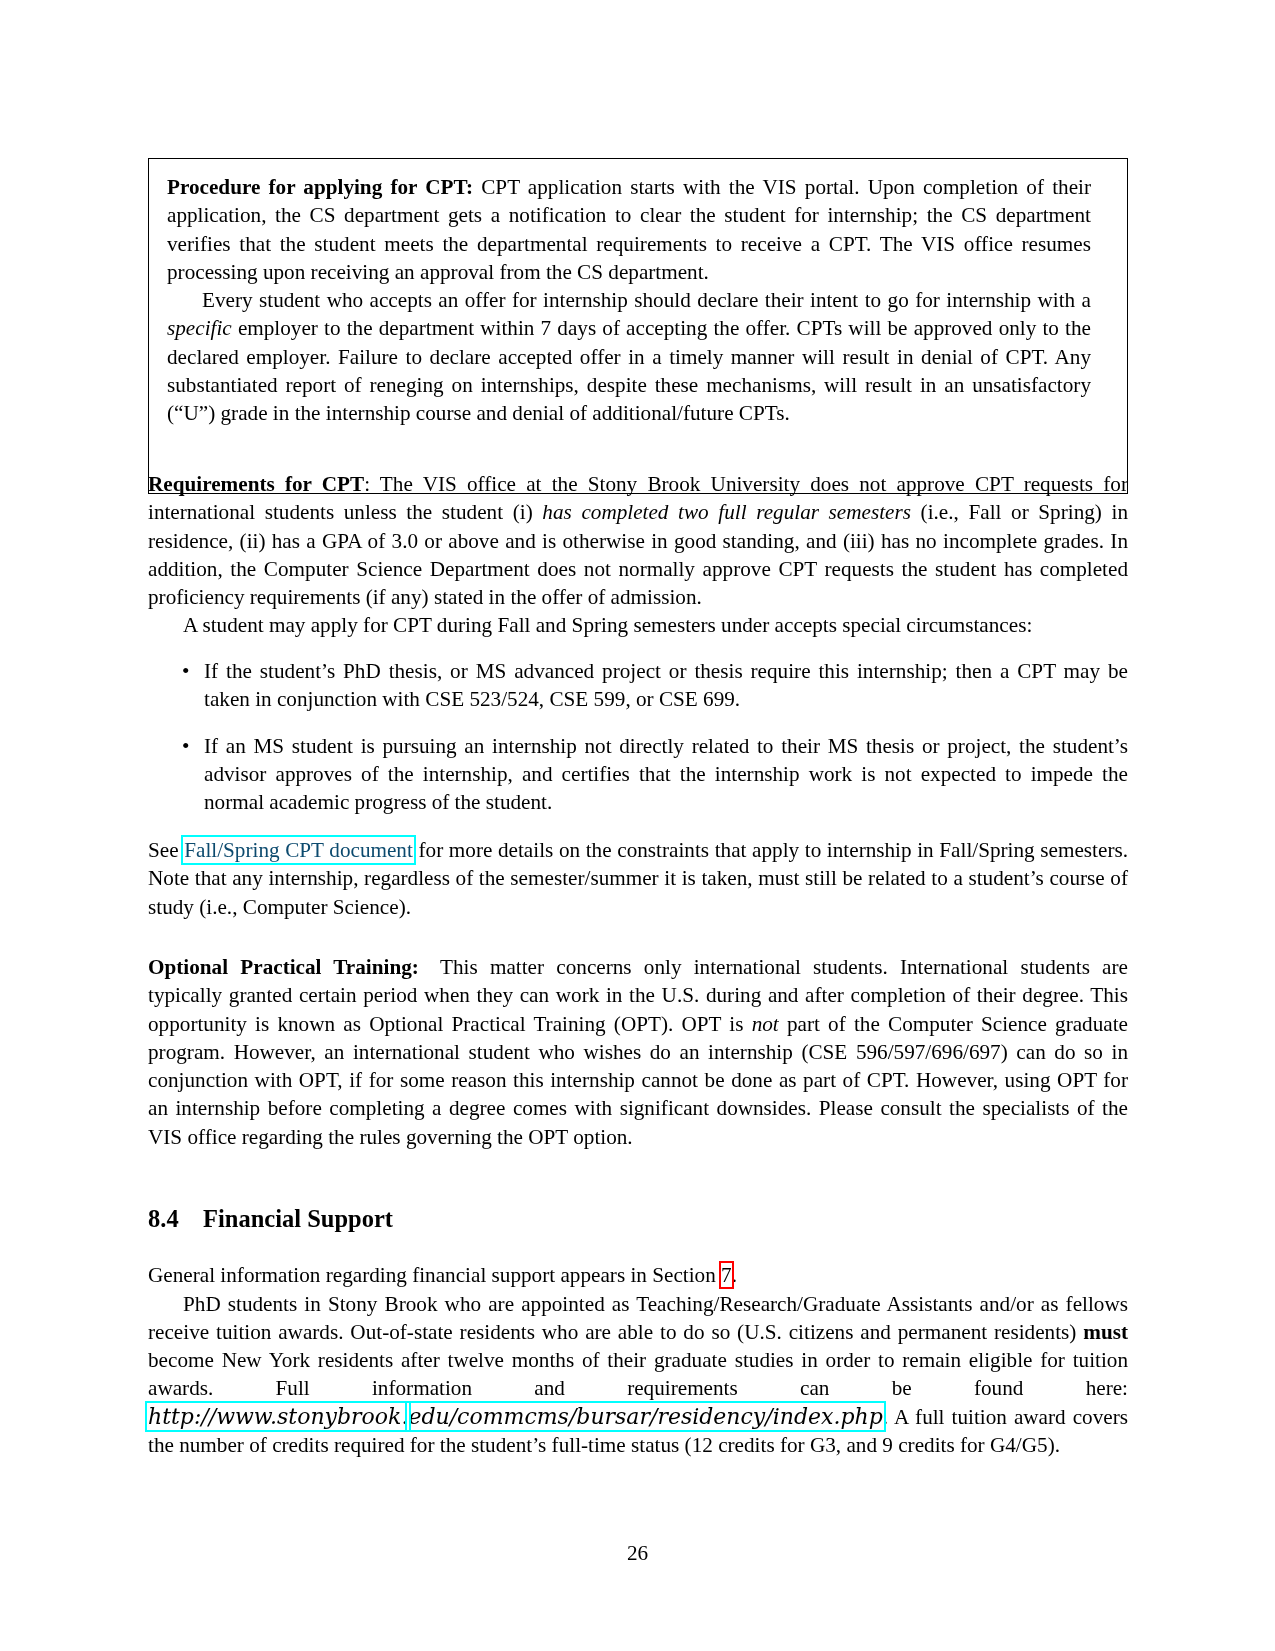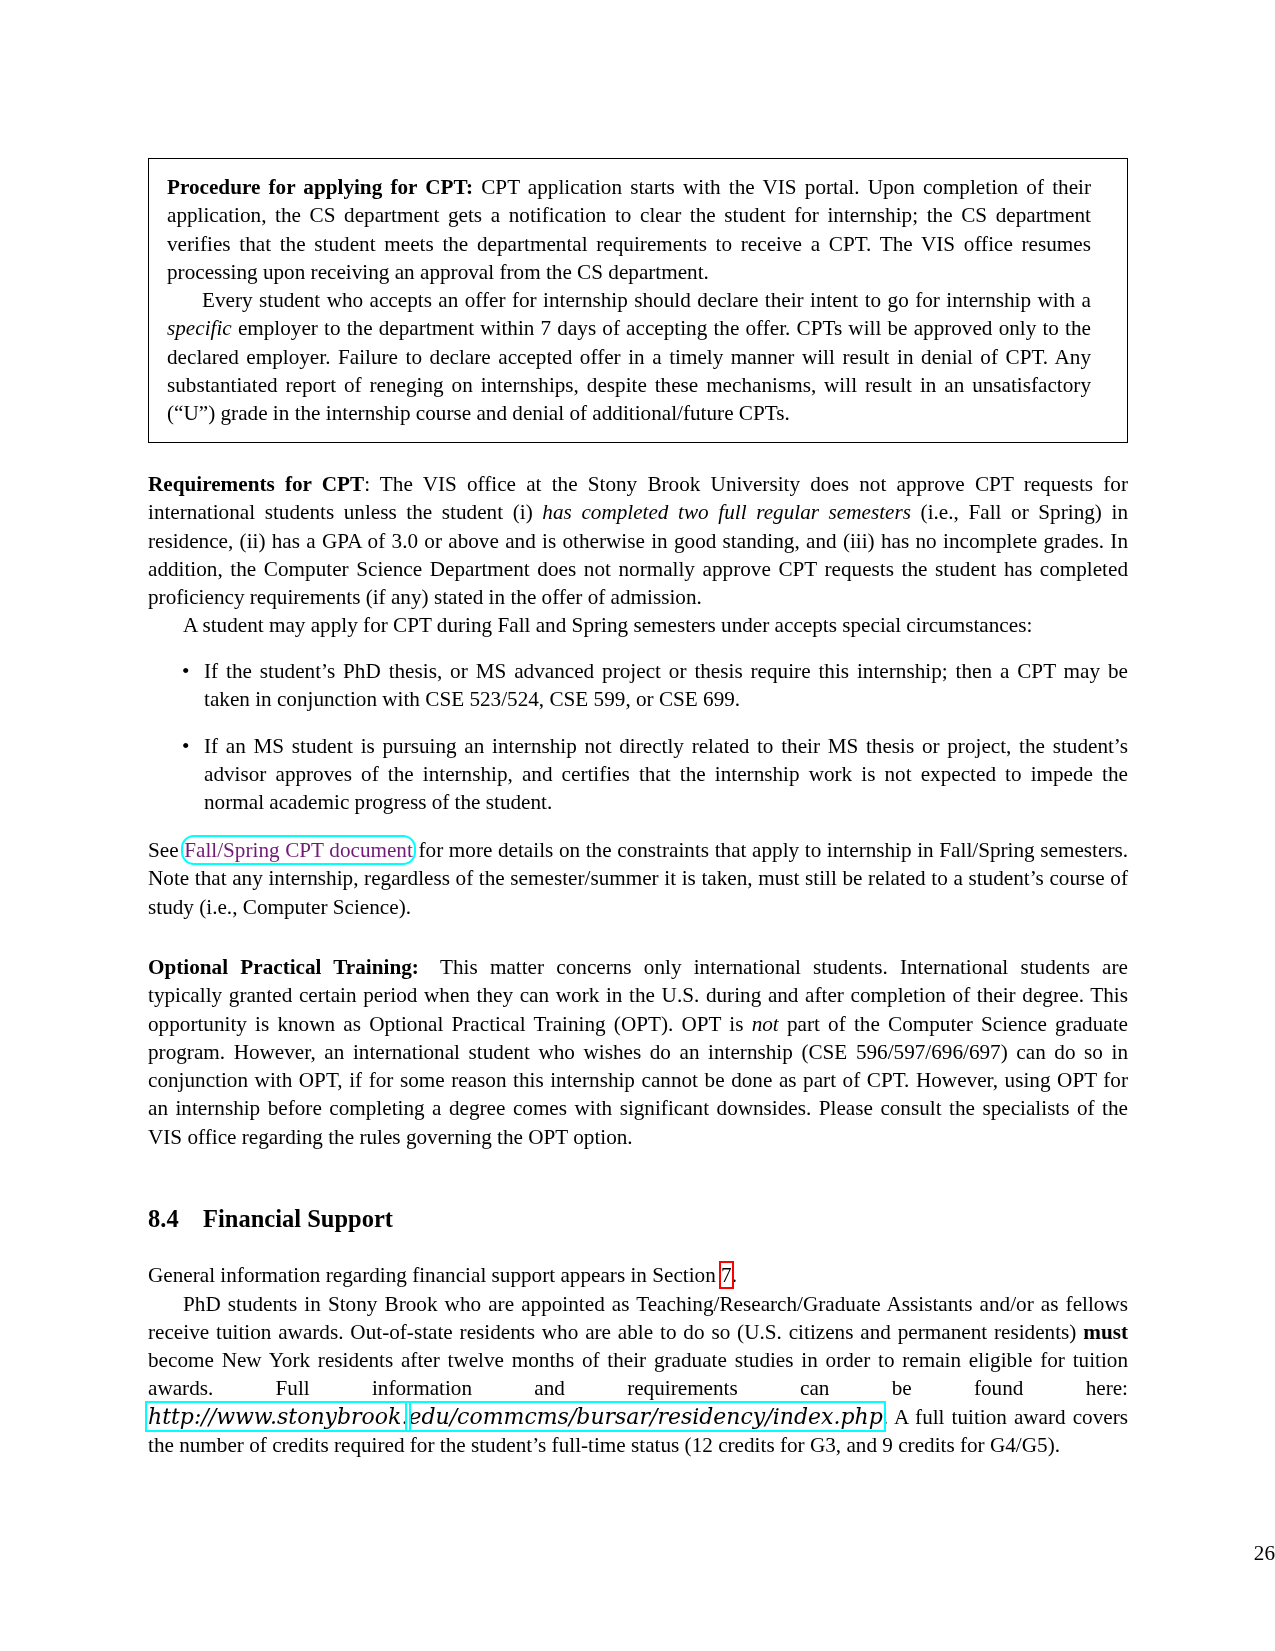--- a/index.html
+++ b/index.html
@@ -4,34 +4,34 @@
   <style>
     html, body { margin: 0; padding: 0; background: #ffffff; }
     body {
       width: 1275px; height: 1651px; position: relative; overflow: hidden;
       font-family: "Liberation Serif", "DejaVu Serif", serif;
       color: #000; font-size: 21.2px; line-height: 28.3px;
     }
     p { margin: 0; text-align: justify; }
     .indent { text-indent: 35px; }
     .cpt-box {
-      position: absolute; left: 148px; top: 158px; width: 980px; height: 285px;
+      position: absolute; left: 148px; top: 158px; width: 980px; height: 336px;
       border: 1px solid #000; box-sizing: border-box; padding: 14px 36px 0 18px;
     }
     .block { position: absolute; left: 148px; width: 980px; }
     .bullets { position: absolute; left: 148px; width: 980px; }
     .bullet { position: relative; padding-left: 56px; text-align: justify; }
     .bullet .dot { position: absolute; left: 34px; top: 0; }
     .h2 { font-weight: bold; font-size: 24.5px; }
     .h2 .num { display: inline-block; width: 55px; margin-top: 22px; }
     .link-cyan { outline: 2px solid #00ffff; outline-offset: 1px; }
-    .link-blue { color: #701a75; border-radius: 10px; }
+    .link-blue { color: #0c4a6e; }
     .link-red { outline: 2px solid #ff0000; outline-offset: 0px; }
     .url { font-style: italic; font-family: "DejaVu Serif", serif; font-size: 22px; }
-    .pagenum { position: absolute; top: 1539px; left: 0; width: 1275px; text-align: right; }
+    .pagenum { position: absolute; top: 1539px; left: 0; width: 1275px; text-align: center; }
   </style>
 </head>
 <body>
 
 <div class="cpt-box">
   <p>
     <b>Procedure for applying for CPT:</b><span> CPT application starts with the VIS portal. Upon completion of their application, the CS department gets a notification to clear the student for internship; the CS department verifies that the student meets the departmental requirements to receive a CPT. The VIS office resumes processing upon receiving an approval from the CS department.</span>
   </p>
   <p class="indent">
     <span>Every student who accepts an offer for internship should declare their intent to go for internship with a </span><i>specific</i><span> employer to the department within 7 days of accepting the offer. CPTs will be approved only to the declared employer.  Failure to declare accepted offer in a timely manner will result in denial of CPT. Any substantiated report of reneging on internships, despite these mechanisms, will result in an unsatisfactory (“U”) grade in the internship course and denial of additional/future CPTs.</span>

